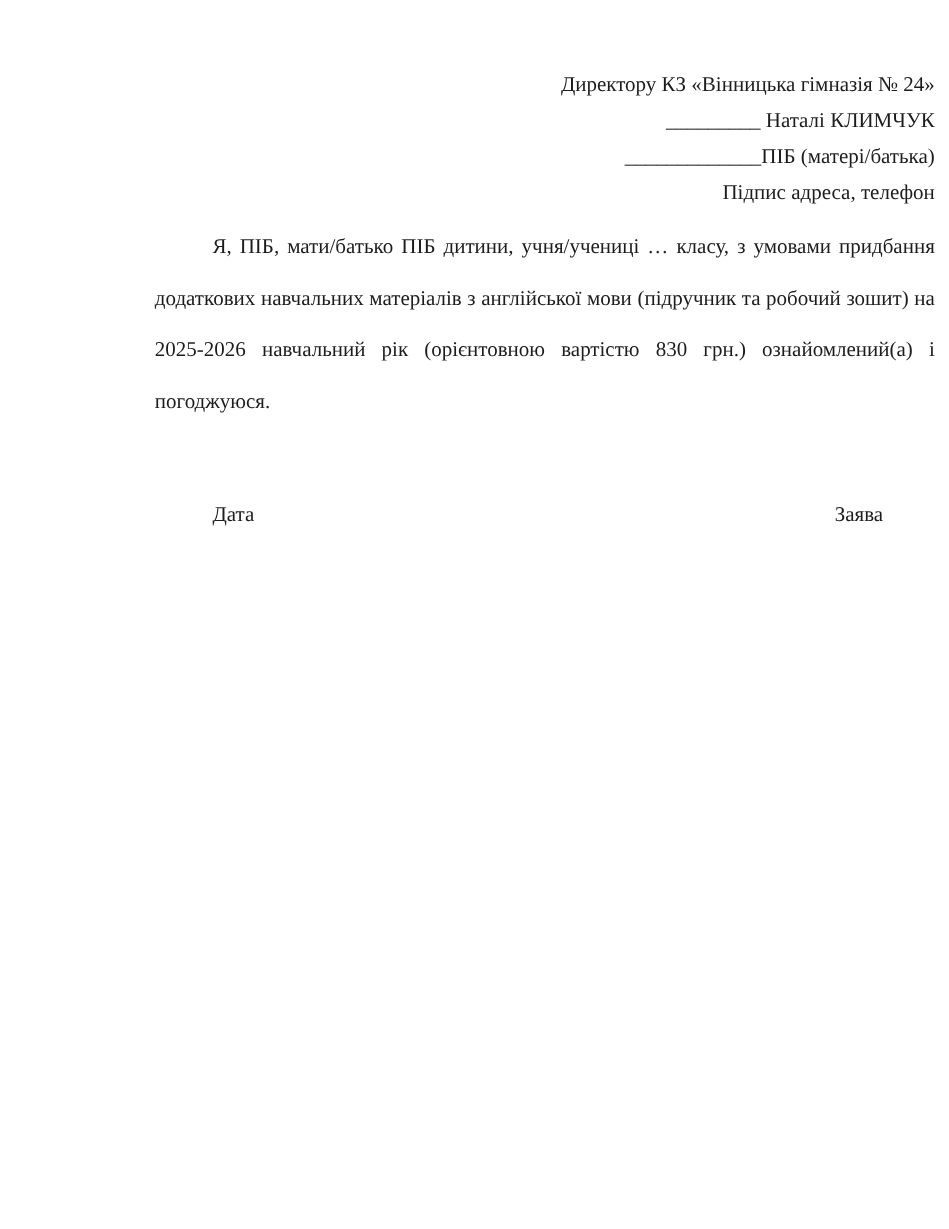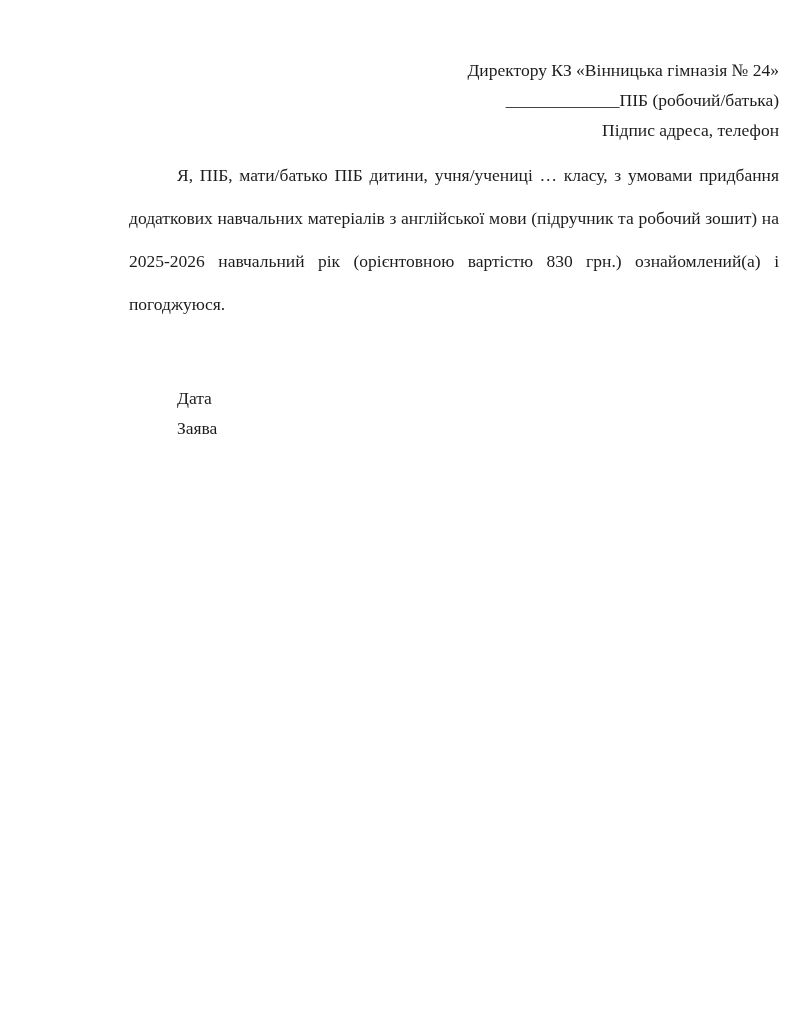--- a/index.html
+++ b/index.html
@@ -43,32 +43,32 @@
       line-height: 43px;
     }
     .signature-row {
       display: flex;
       justify-content: space-between;
       align-items: baseline;
       margin-top: 57px;
       padding-left: 48px;
       padding-right: 43px;
       line-height: 30px;
-      flex-direction: column;
     }
   </style>
 </head>
 <body>
 
 <div class="page">
   <div class="text-block">
 
     <div class="doc-header">
       <div class="line">Директору КЗ «Вінницька гімназія № 24»</div>
-      <div class="line">_____________ПІБ (робочий/батька)</div>
+      <div class="line">_________ Наталі КЛИМЧУК</div>
+      <div class="line">_____________ПІБ (матері/батька)</div>
       <div class="line">Підпис адреса, телефон</div>
     </div>
 
 
     <p class="doc-body">Я, ПІБ, мати/батько ПІБ дитини, учня/учениці … класу, з умовами придбання додаткових навчальних матеріалів з англійської мови (підручник та робочий зошит) на 2025-2026 навчальний рік (орієнтовною вартістю 830 грн.) ознайомлений(а) і погоджуюся.</p>
 
     <div class="signature-row">
       <span>Дата</span>
       <span>Заява</span>
     </div>

